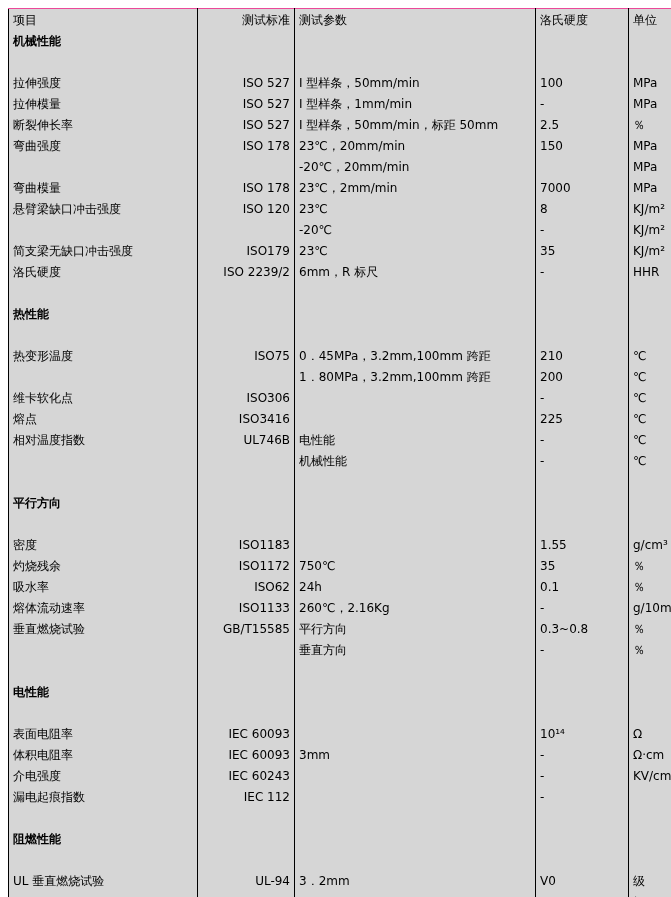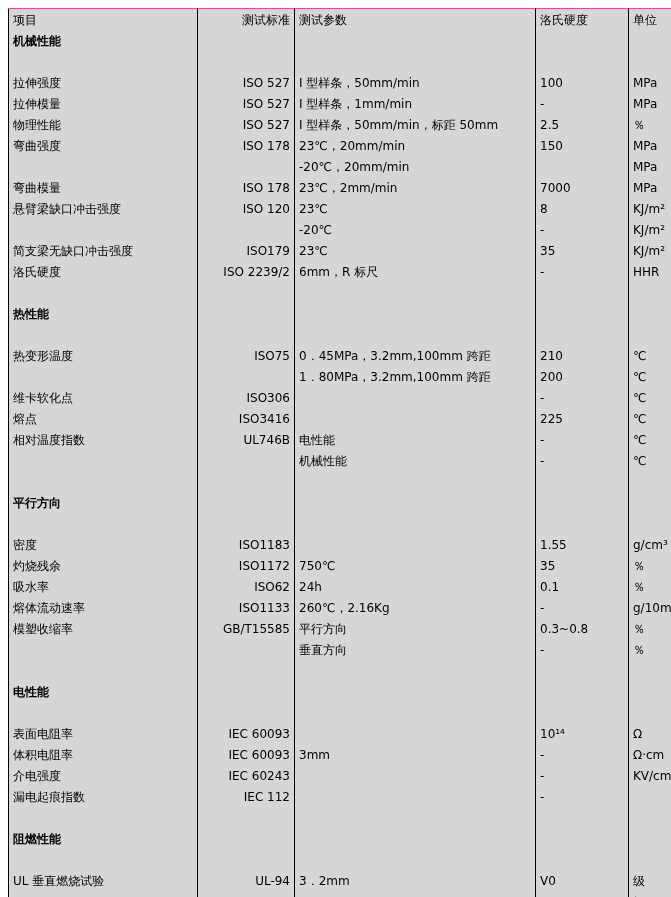--- a/index.html
+++ b/index.html
@@ -81,21 +81,21 @@
           <td class="c4">MPa</td>
         </tr>
         <tr class="">
           <td class="c0 item">拉伸模量</td>
           <td class="c1">ISO 527</td>
           <td class="c2 small">I 型样条，1mm/min</td>
           <td class="c3">-</td>
           <td class="c4">MPa</td>
         </tr>
         <tr class="">
-          <td class="c0 item">物理性能</td>
+          <td class="c0 item">断裂伸长率</td>
           <td class="c1">ISO 527</td>
           <td class="c2 small">I 型样条，50mm/min，标距 50mm</td>
           <td class="c3">2.5</td>
           <td class="c4">％</td>
         </tr>
         <tr class="">
           <td class="c0 item">弯曲强度</td>
           <td class="c1">ISO 178</td>
           <td class="c2">23℃，20mm/min</td>
           <td class="c3">150</td>
@@ -249,21 +249,21 @@
           <td class="c4">％</td>
         </tr>
         <tr class="">
           <td class="c0 item">熔体流动速率</td>
           <td class="c1">ISO1133</td>
           <td class="c2">260℃，2.16Kg</td>
           <td class="c3">-</td>
           <td class="c4">g/10min</td>
         </tr>
         <tr class="">
-          <td class="c0 item">模塑收缩率</td>
+          <td class="c0 item">垂直燃烧试验</td>
           <td class="c1">GB/T15585</td>
           <td class="c2">平行方向</td>
           <td class="c3">0.3~0.8</td>
           <td class="c4">％</td>
         </tr>
         <tr class="">
           <td class="c0 item"></td>
           <td class="c1"></td>
           <td class="c2">垂直方向</td>
           <td class="c3">-</td>

